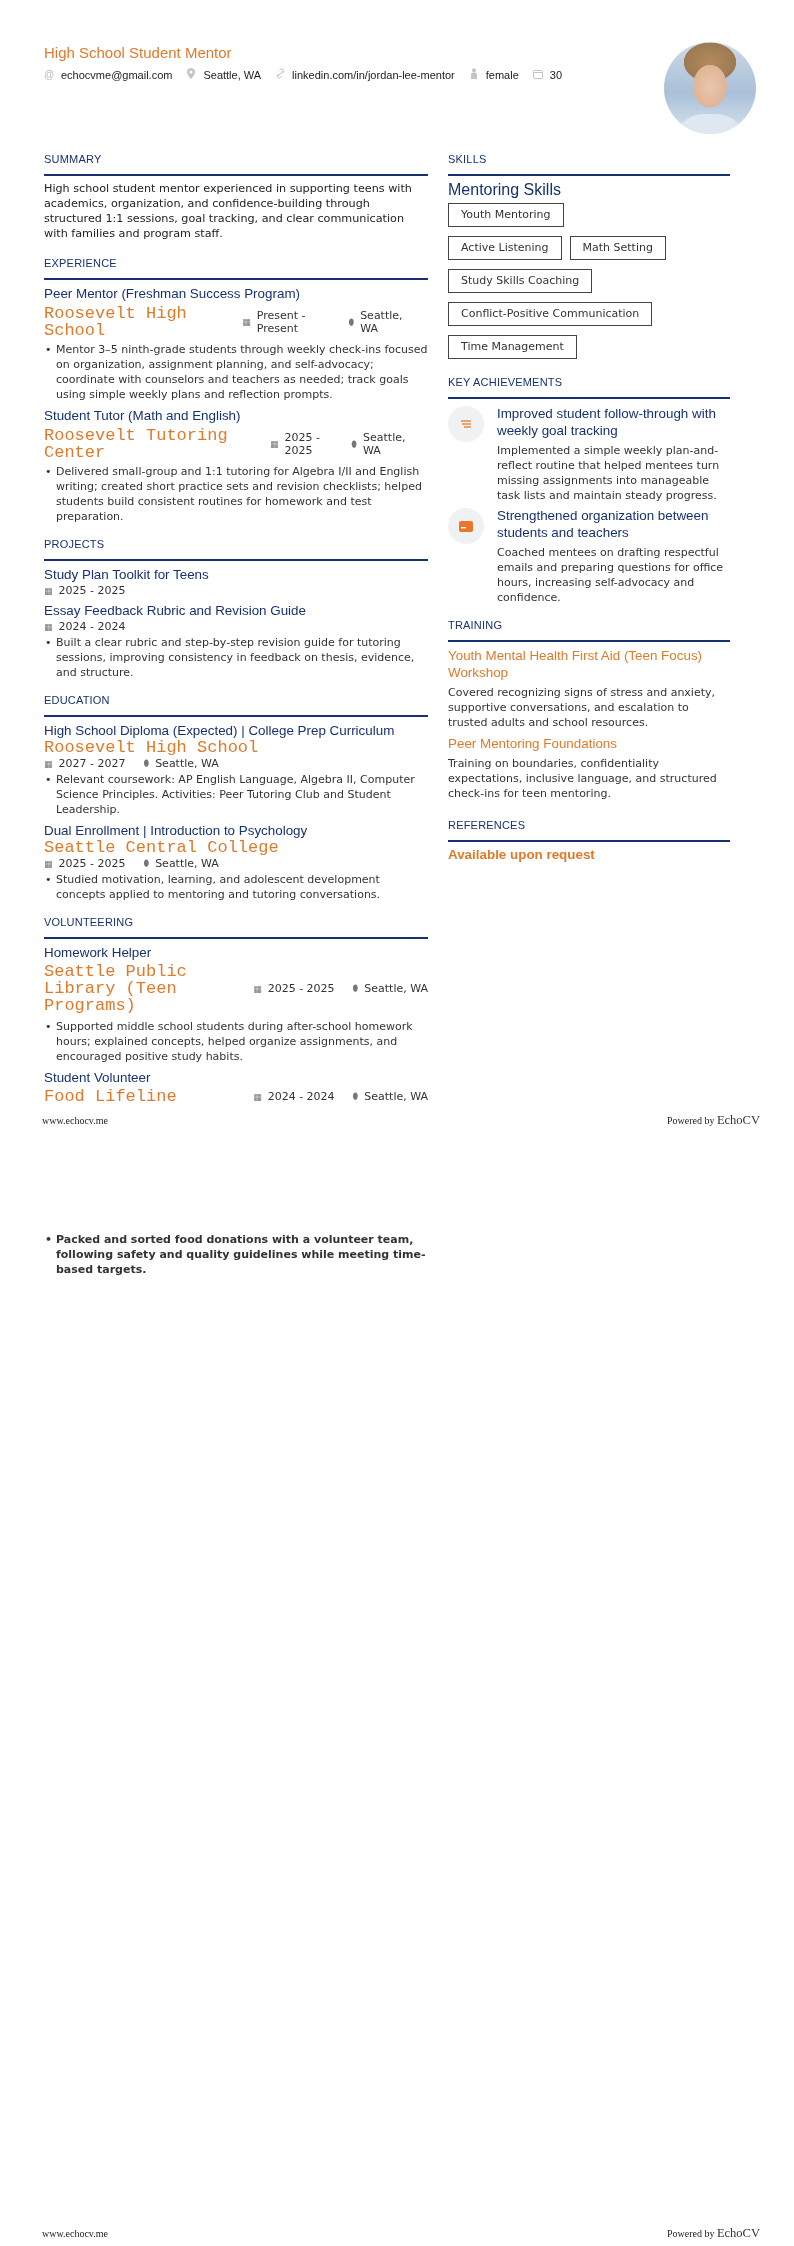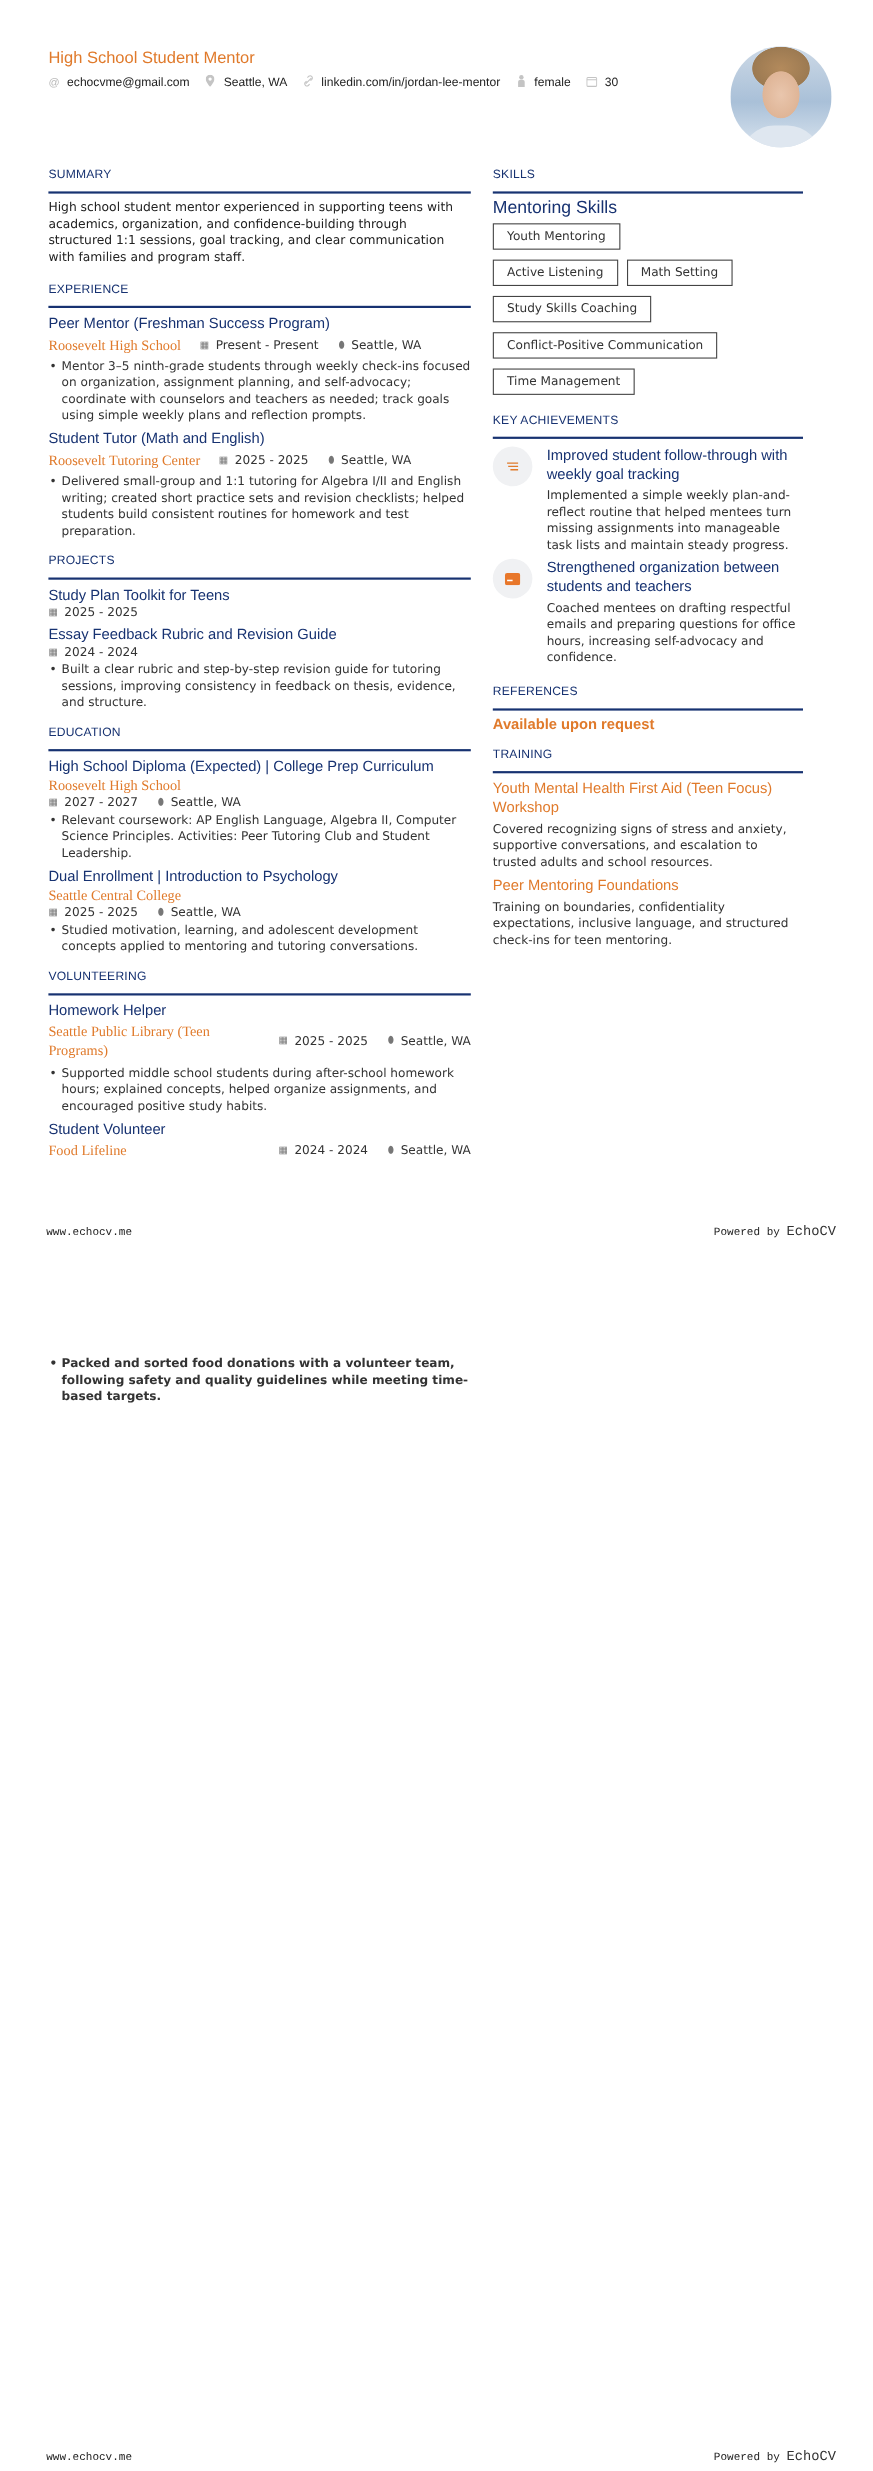--- a/index.html
+++ b/index.html
@@ -17,21 +17,21 @@
                 linear-gradient(180deg, #cdd9e6 0%, #a9c0d8 55%, #d8e3ee 100%); }
   .photo .shoulders { position: absolute; left: 10px; bottom: -10px; width: 72px; height: 30px; border-radius: 40px 40px 0 0; background: #dfe7f0; }
 
   .col-left { position: absolute; left: 44px; width: 384px; }
   .col-right { position: absolute; left: 448px; width: 282px; }
 
   .sec-title { font-family: "Liberation Sans", sans-serif; font-size: 11px; color: #173271; letter-spacing: 0.2px; padding-bottom: 9px; border-bottom: 2px solid #173271; margin-bottom: 5px; }
   .summary-text { font-size: 11.2px; line-height: 15px; color: #222; }
 
   .item-title { font-family: "Liberation Sans", sans-serif; font-size: 13.4px; color: #173271; line-height: 17px; }
-  .item-org { font-family: Liberation Serif, serif; font-size: 13px; color: #e07a2b; line-height: 17px; }
+  .item-org { font-family: Liberation Mono, monospace; font-size: 17px; color: #e07a2b; line-height: 17px; }
   .org-row { display: flex; align-items: center; }
   .meta { display: flex; align-items: center; font-size: 11px; color: #333; }
   .meta .m { display: flex; align-items: center; margin-right: 18px; }
   .mi { color: #777; font-size: 9px; margin-right: 6px; }
   .bullets { list-style: none; font-size: 11px; line-height: 15px; color: #333; }
   .bullets li { position: relative; padding-left: 12px; }
   .bullets li::before { content: "•"; position: absolute; left: 1px; top: 0; color: #333; }
 
   .skill-group { font-family: "Liberation Sans", sans-serif; font-size: 16px; color: #173271; margin-bottom: 4px; }
   .tags { display: flex; flex-wrap: wrap; }
@@ -39,21 +39,21 @@
 
   .ach { display: flex; margin-bottom: 4px; }
   .ach-icon { width: 36px; height: 36px; border-radius: 50%; background: #f0f1f3; flex: none; display: flex; align-items: center; justify-content: center; margin-right: 13px; margin-top: 1px; }
   .ach-title { font-family: "Liberation Sans", sans-serif; font-size: 13.4px; color: #173271; line-height: 17px; }
   .ach-desc { font-size: 11px; line-height: 15px; color: #333; margin-top: 4px; }
 
   .train-title { font-family: "Liberation Sans", sans-serif; font-size: 13.4px; color: #e07a2b; line-height: 17px; }
   .train-desc { font-size: 11px; line-height: 15px; color: #333; margin-top: 4px; }
   .ref-text { font-family: "Liberation Sans", sans-serif; font-size: 13.4px; color: #e07a2b; font-weight: bold; }
 
-  .footer { position: absolute; left: 42px; width: 718px; display: flex; justify-content: space-between; align-items: baseline; font-family: Liberation Mono, monospace; font-size: 10px; color: #222; text-align: right; }
+  .footer { position: absolute; left: 42px; width: 718px; display: flex; justify-content: space-between; align-items: baseline; font-family: Liberation Serif, serif; font-size: 10px; color: #222; text-align: right; }
   .brand { font-size: 12.5px; color: #333; }
 </style>
 </head>
 <body>
 
 <div class="header">
   <div class="title">High School Student Mentor</div>
   <div class="contacts">
     <div class="contact">
       <span class="cicon">@</span>
@@ -304,36 +304,36 @@
             <rect x="2" y="6" width="5" height="1.4" fill="#fff"></rect>
           </svg>
       </div>
       <div>
         <div class="ach-title">Strengthened organization between students and teachers</div>
         <div class="ach-desc">Coached mentees on drafting respectful emails and preparing questions for office hours, increasing self-advocacy and confidence.</div>
       </div>
     </div>
   </div>
 
+  <div style="margin-top:14px;">
+    <div class="sec-title">TRAINING</div>
+    <div>
+      <div class="train-title">Youth Mental Health First Aid (Teen Focus) Workshop</div>
+      <div class="train-desc">Covered recognizing signs of stress and anxiety, supportive conversations, and escalation to trusted adults and school resources.</div>
+    </div>
+    <div style="margin-top:5px;">
+      <div class="train-title">Peer Mentoring Foundations</div>
+      <div class="train-desc">Training on boundaries, confidentiality expectations, inclusive language, and structured check-ins for teen mentoring.</div>
+    </div>
+  </div>
+
   <div style="margin-top:18px;">
     <div class="sec-title">REFERENCES</div>
     <div class="ref-text">Available upon request</div>
   </div>
-
-  <div style="margin-top:14px;">
-    <div class="sec-title">TRAINING</div>
-    <div>
-      <div class="train-title">Youth Mental Health First Aid (Teen Focus) Workshop</div>
-      <div class="train-desc">Covered recognizing signs of stress and anxiety, supportive conversations, and escalation to trusted adults and school resources.</div>
-    </div>
-    <div style="margin-top:5px;">
-      <div class="train-title">Peer Mentoring Foundations</div>
-      <div class="train-desc">Training on boundaries, confidentiality expectations, inclusive language, and structured check-ins for teen mentoring.</div>
-    </div>
-  </div>
 </div>
 
 <div class="footer" style="top:1113px;">
   <span>www.echocv.me</span>
   <span><span>Powered by</span> <span class="brand">EchoCV</span></span>
 </div>
 <div class="footer" style="top:2226px;">
   <span>www.echocv.me</span>
   <span><span>Powered by</span> <span class="brand">EchoCV</span></span>
 </div>

